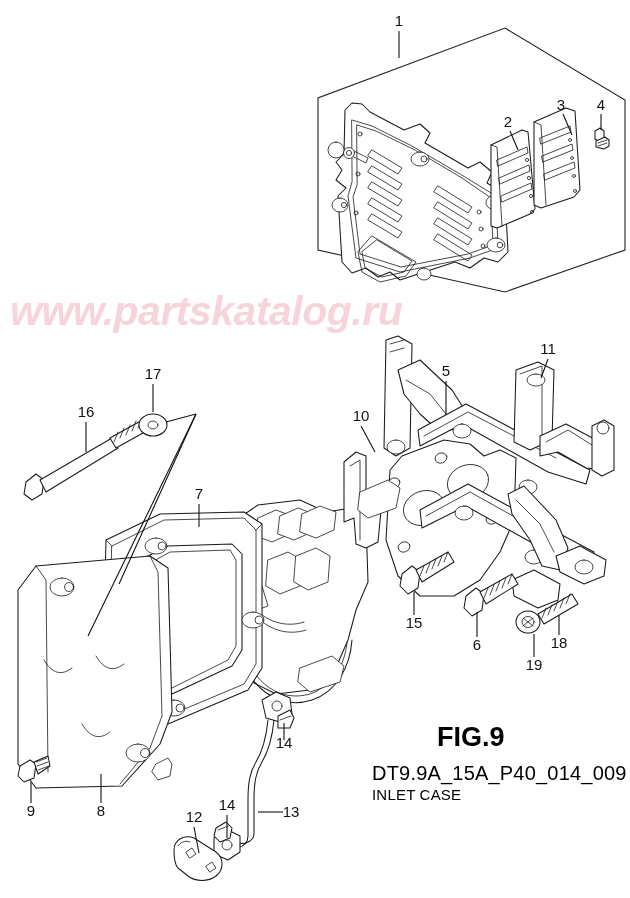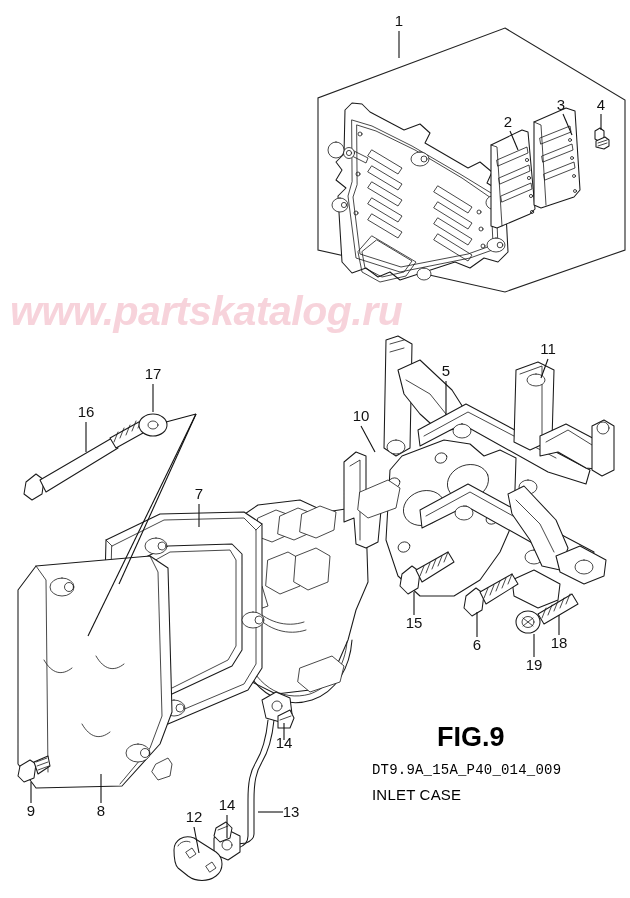--- a/index.html
+++ b/index.html
@@ -81,22 +81,22 @@
     font-weight: bold;
     font-size: 27px;
     color: #000000;
     letter-spacing: 0px;
     margin-left: 13px;
   }
   .fig-code {
     position: absolute;
     left: 372px;
     top: 762px;
-    font-family: Liberation Mono, monospace;
-    font-size: 14px;
+    font-family: Liberation Sans, sans-serif;
+    font-size: 20px;
     color: #000000;
     letter-spacing: 0.2px;
   }
   .fig-name {
     position: absolute;
     left: 372px;
     top: 786px;
     font-family: "Liberation Sans", sans-serif;
     font-size: 15px;
     color: #000000;

